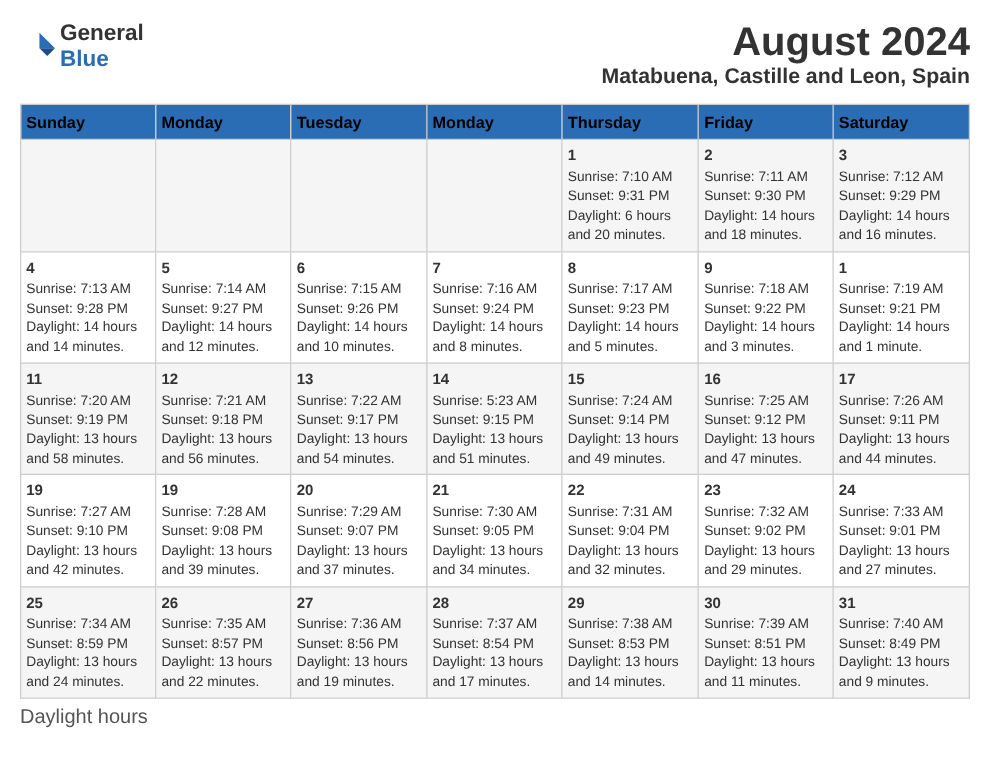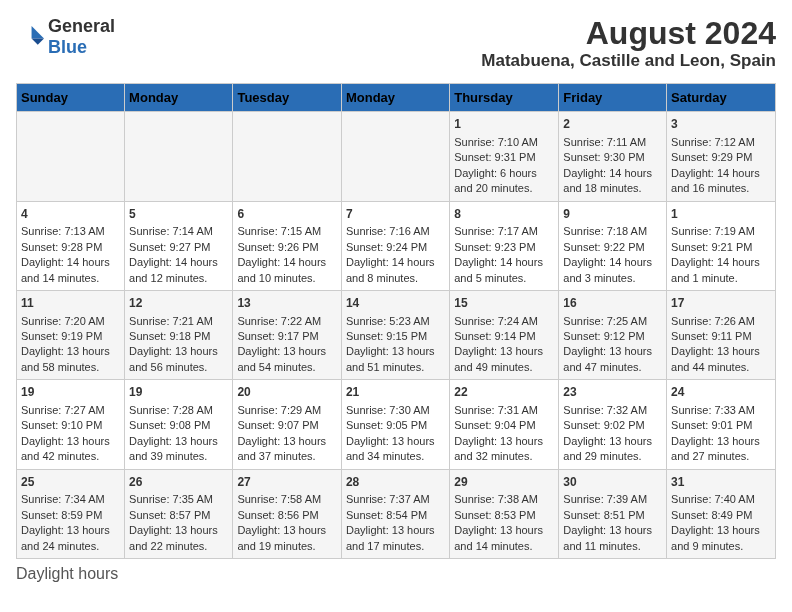--- a/index.html
+++ b/index.html
@@ -291,21 +291,21 @@
           <div>Daylight: 13 hours and 24 minutes.</div>
         </td>
         <td>
           <span class="day-num">26</span>
           <div>Sunrise: 7:35 AM</div>
           <div>Sunset: 8:57 PM</div>
           <div>Daylight: 13 hours and 22 minutes.</div>
         </td>
         <td>
           <span class="day-num">27</span>
-          <div>Sunrise: 7:58 AM</div>
+          <div>Sunrise: 7:36 AM</div>
           <div>Sunset: 8:56 PM</div>
           <div>Daylight: 13 hours and 19 minutes.</div>
         </td>
         <td>
           <span class="day-num">28</span>
           <div>Sunrise: 7:37 AM</div>
           <div>Sunset: 8:54 PM</div>
           <div>Daylight: 13 hours and 17 minutes.</div>
         </td>
         <td>

